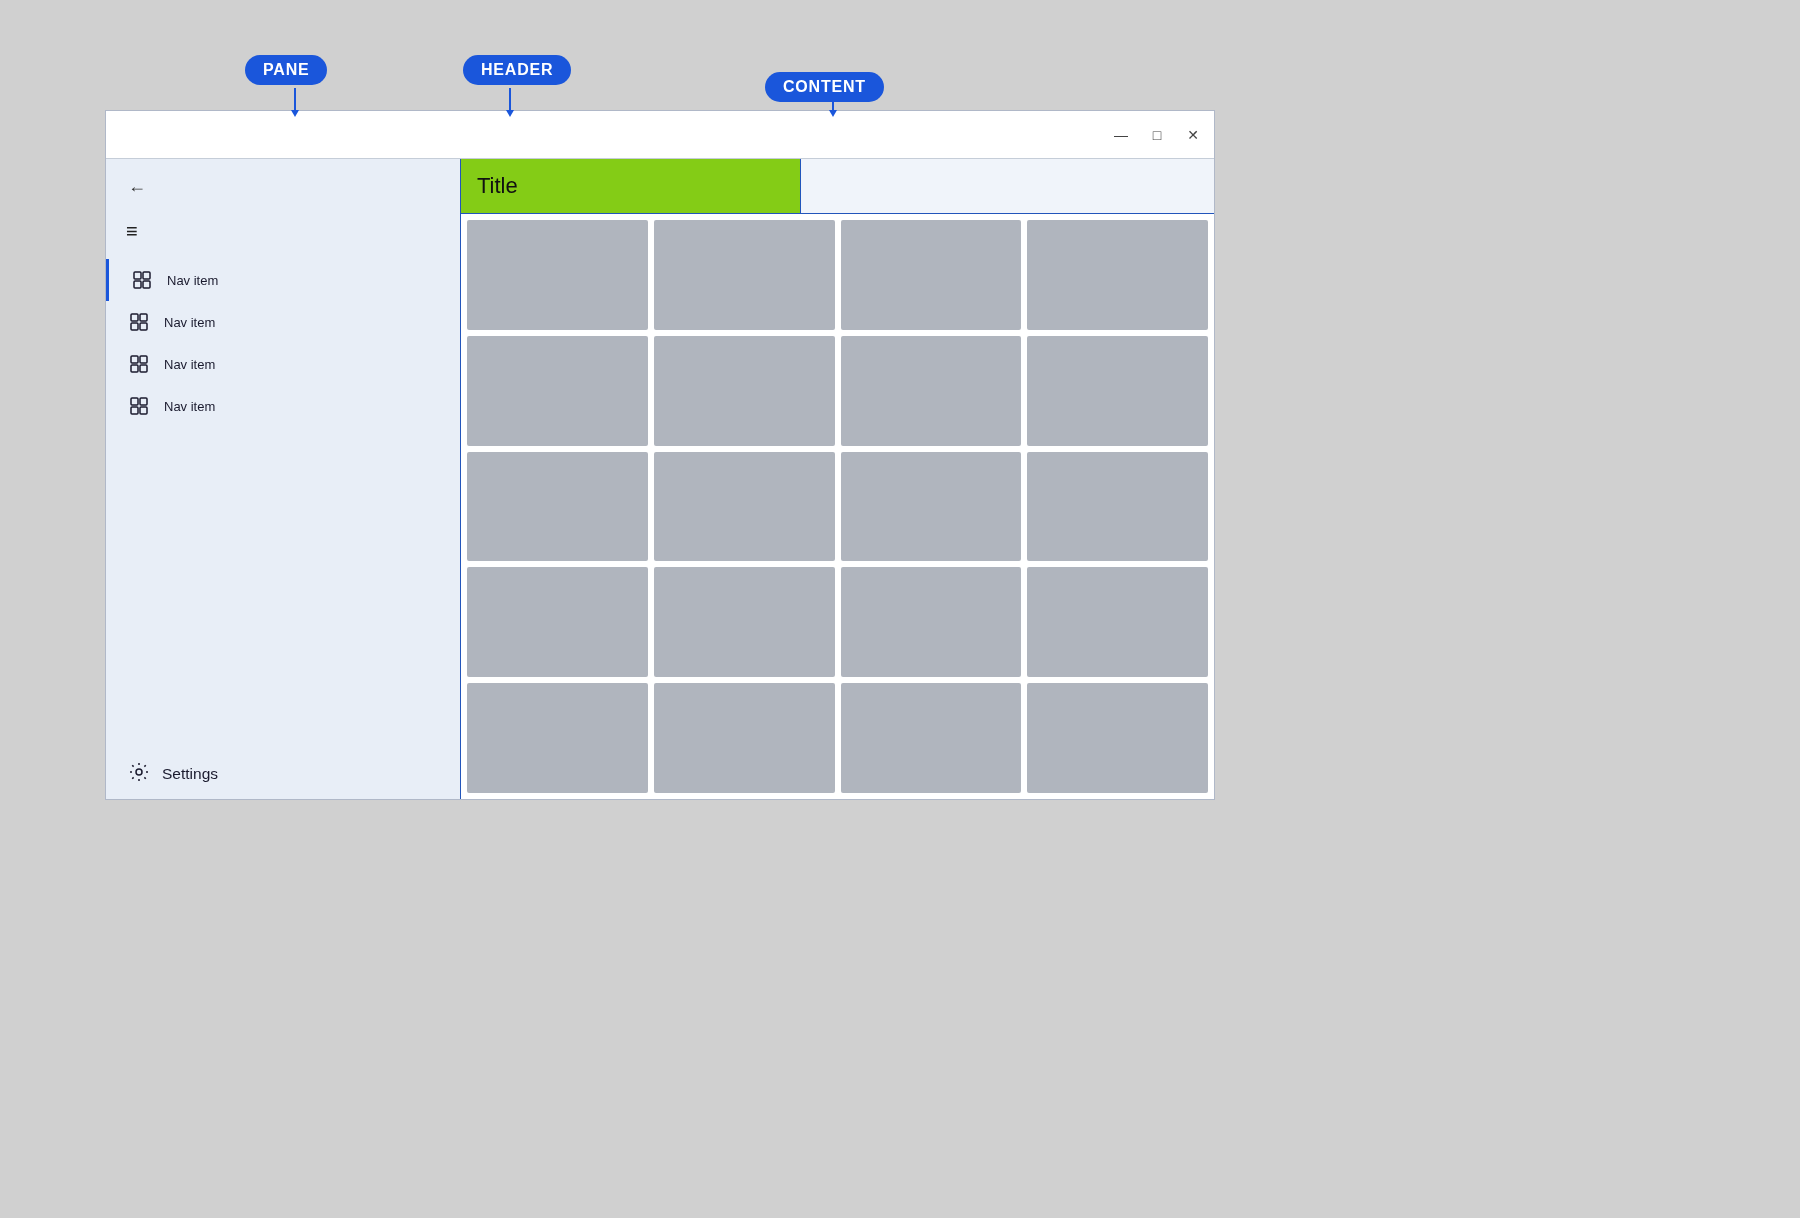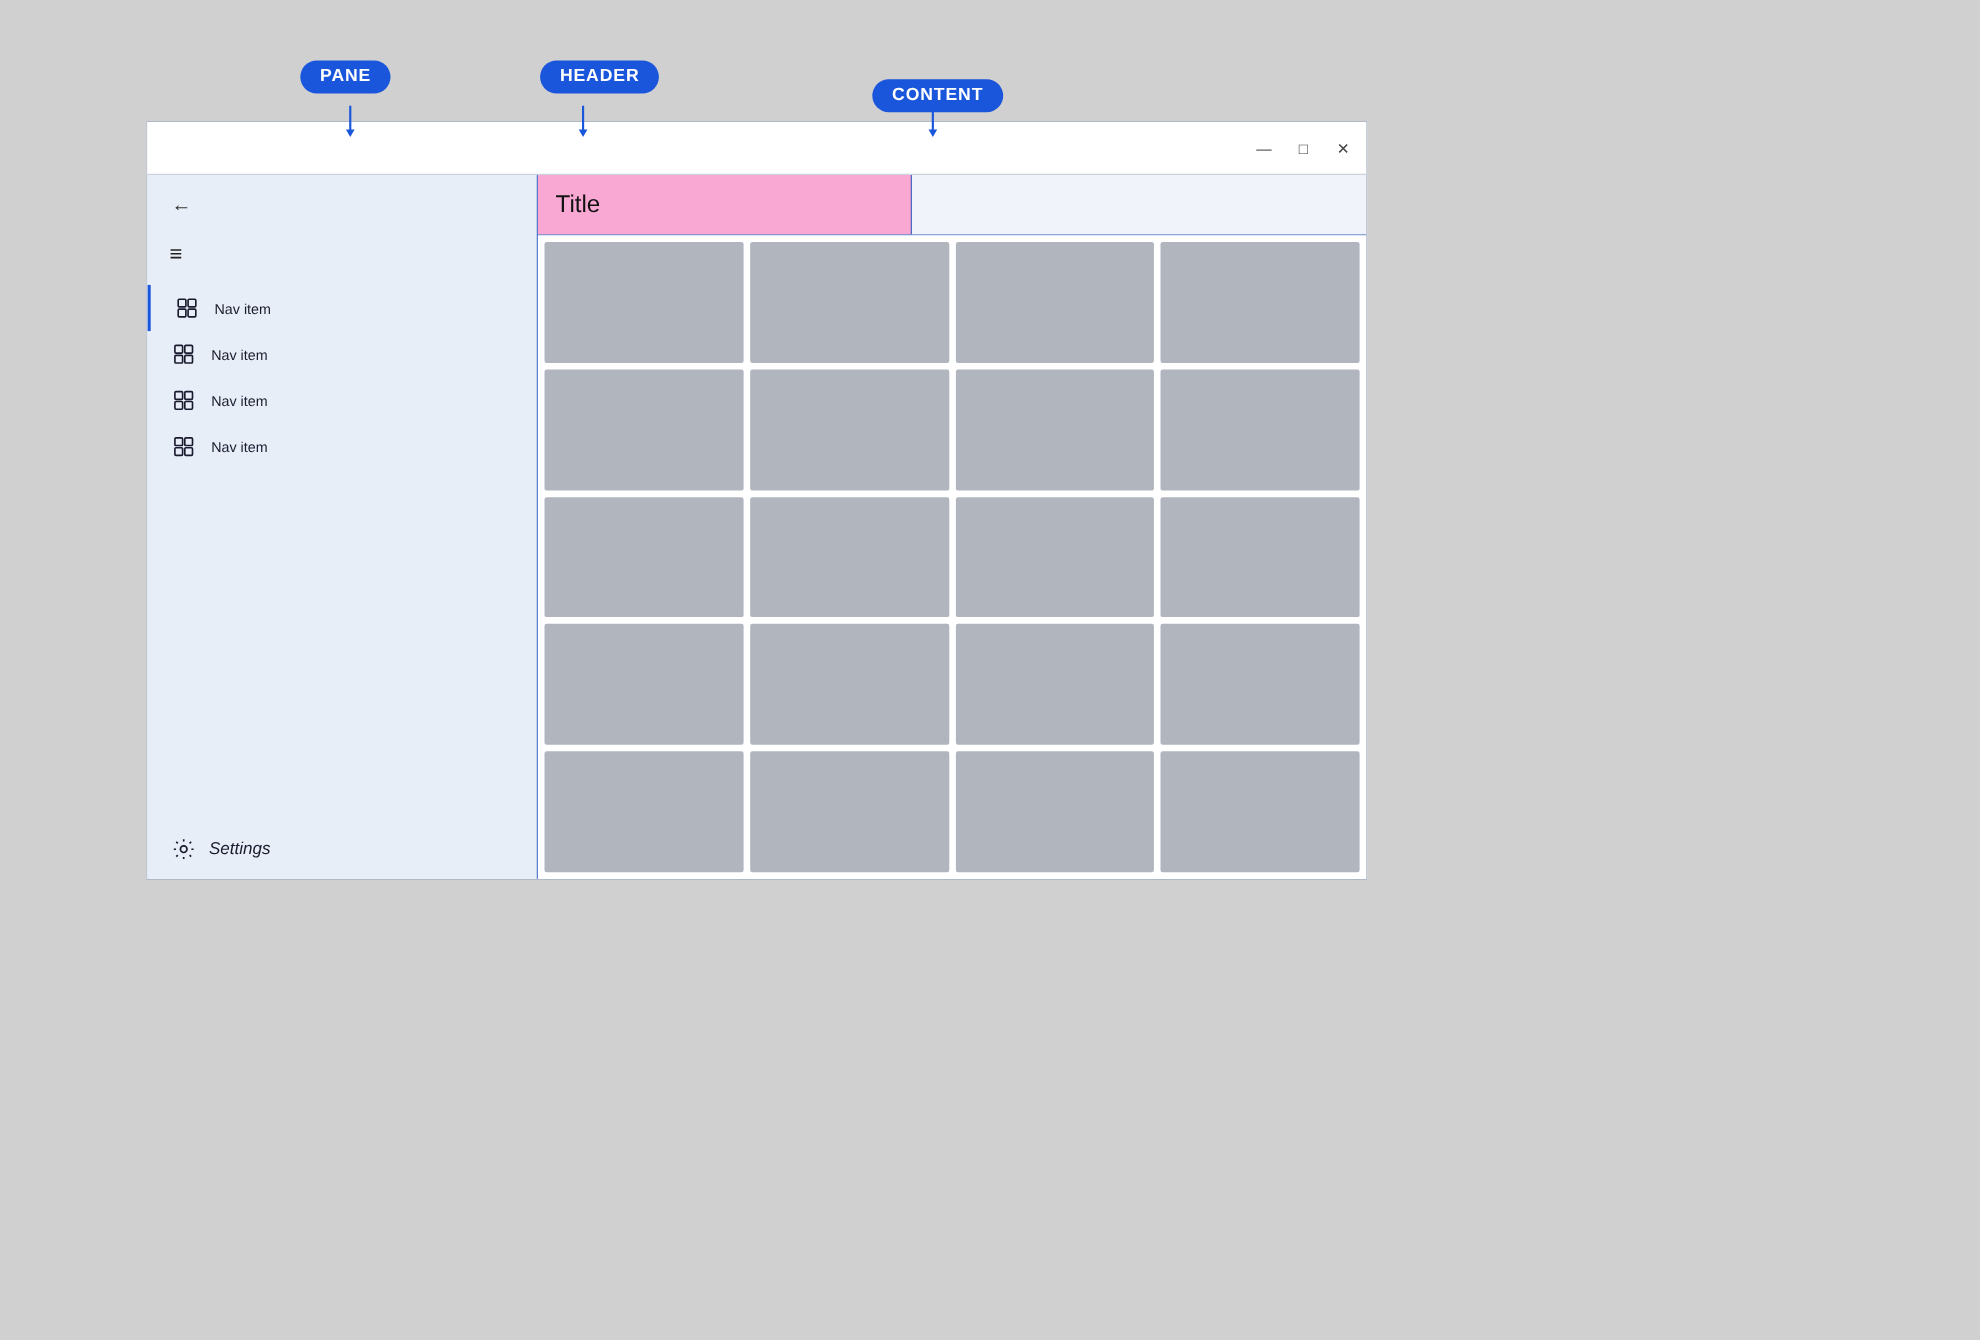--- a/index.html
+++ b/index.html
@@ -14,21 +14,20 @@
       font-family: 'Segoe UI', Arial, sans-serif;
     }
 
     .page-wrapper {
       position: relative;
       display: flex;
       align-items: center;
       justify-content: center;
       width: 100%;
       height: 100%;
-      margin-left: 28px;
     }
 
     
     .label-badge {
       position: absolute;
       background: #1a56db;
       color: #fff;
       border-radius: 20px;
       padding: 6px 18px;
       font-size: 16px;
@@ -170,26 +169,25 @@
 
     
     .nav-icon svg {
       width: 20px;
       height: 20px;
     }
 
     .pane-footer {
       padding: 16px 22px;
       display: flex;
-      align-items: center;
+      align-items: flex-end;
       gap: 12px;
       cursor: pointer;
       font-size: 15.5px;
       color: #1a1a2e;
-      font-style: italic;
     }
 
     .settings-icon {
       width: 22px;
       height: 22px;
       flex-shrink: 0;
     }
 
     
     .content-area {
@@ -207,21 +205,21 @@
       flex-shrink: 0;
     }
 
     .header-title {
       width: 340px;
       padding: 14px 16px;
       font-size: 22px;
       font-weight: 400;
       color: #111;
       border-right: 1.5px solid #2255bb;
-      background: #f9a8d4;
+      background: #84cc16;
     }
 
     .header-right {
       flex: 1;
       background: #f0f4fa;
     }
 
     
     .content-grid {
       flex: 1;

